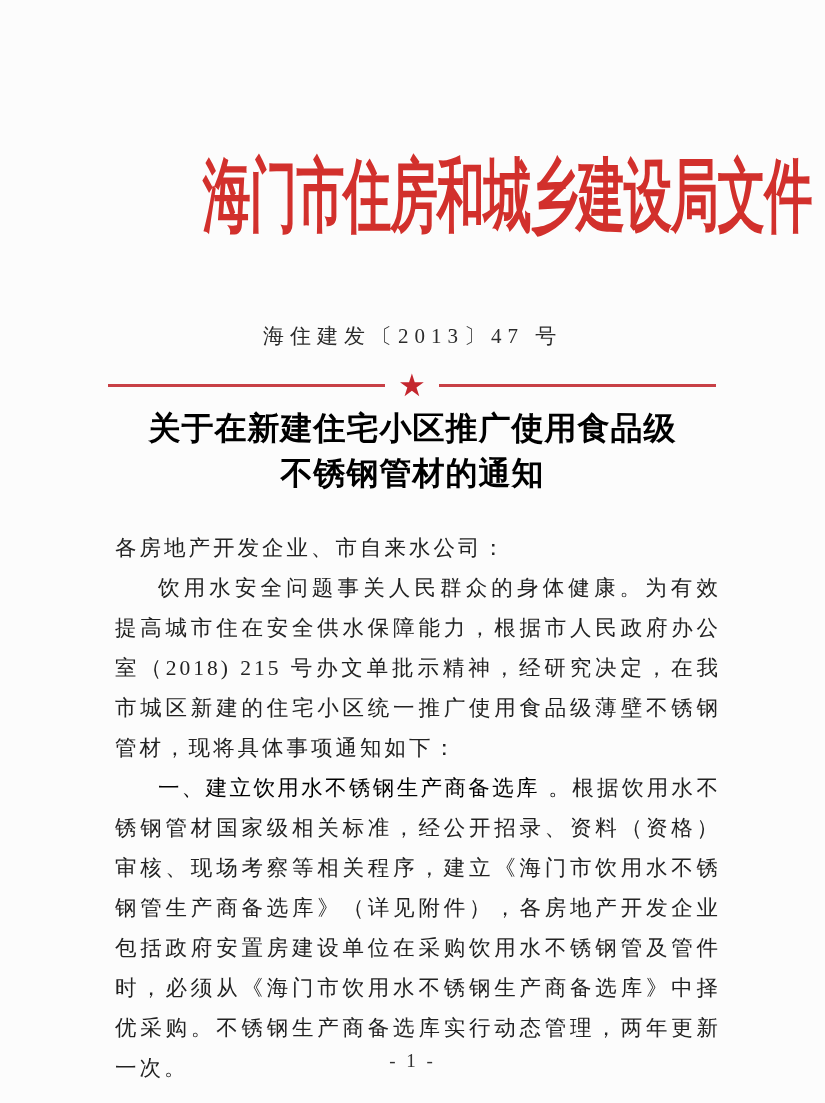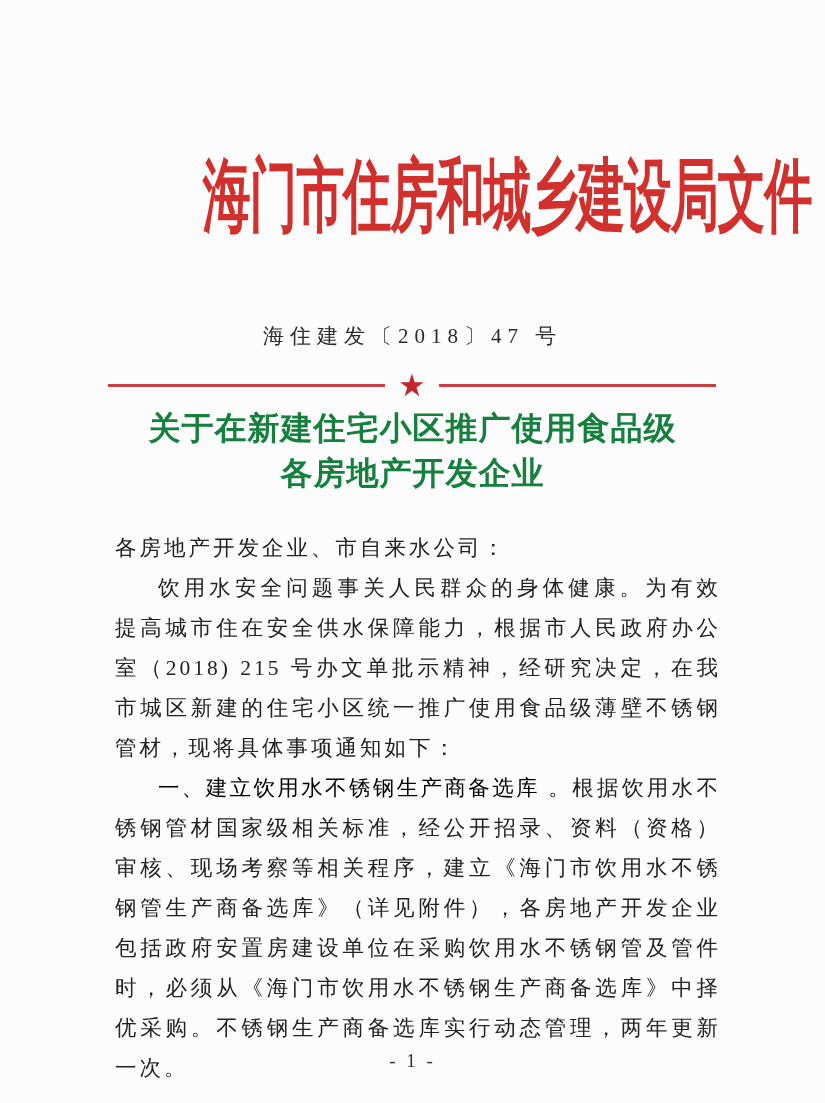--- a/index.html
+++ b/index.html
@@ -60,21 +60,21 @@
     flex:0 0 auto;
   }
   
   .notice-title{
     position:absolute;top:406px;left:0;right:0;
     text-align:center;
     font-family:"Liberation Sans","DejaVu Sans",sans-serif;
     font-weight:bold;
     font-size:32px;
     line-height:45px;
-    color:#15803d;
+    color:#000000;
     letter-spacing:1px;
   }
   
   .body-text{
     position:absolute;top:528px;left:115px;width:606px;
     font-size:21.5px;
     line-height:40px;
     letter-spacing:3px;
     text-align:justify;
     color:#222;
@@ -98,31 +98,31 @@
 </style>
 </head>
 <body>
 
 <div class="page">
 
   <div class="header-title">
     <span class="squeeze">海门市住房和城乡建设局文件</span>
   </div>
 
-  <div class="doc-number">海住建发〔2018〕47 号</div>
+  <div class="doc-number">海住建发〔2013〕47 号</div>
 
   <div class="divider">
     <span class="seg"></span>
     <span class="star">★</span>
     <span class="seg"></span>
   </div>
 
   <div class="notice-title">
     <div>关于在新建住宅小区推广使用食品级</div>
-    <div>各房地产开发企业</div>
+    <div>不锈钢管材的通知</div>
   </div>
 
   <div class="body-text">
     <p class="salutation">各房地产开发企业、市自来水公司：</p>
     <p class="para">饮用水安全问题事关人民群众的身体健康。为有效提高城市住在安全供水保障能力，根据市人民政府办公室（2018) 215 号办文单批示精神，经研究决定，在我市城区新建的住宅小区统一推广使用食品级薄壁不锈钢管材，现将具体事项通知如下：</p>
     <p class="para"><span class="lead">一、建立饮用水不锈钢生产商备选库 。</span><span>根据饮用水不锈钢管材国家级相关标准，经公开招录、资料（资格）审核、现场考察等相关程序，建立《海门市饮用水不锈钢管生产商备选库》（详见附件），各房地产开发企业包括政府安置房建设单位在采购饮用水不锈钢管及管件时，必须从《海门市饮用水不锈钢生产商备选库》中择优采购。不锈钢生产商备选库实行动态管理，两年更新一次。</span></p>
   </div>
 
   <div class="page-number">- 1 -</div>
 

